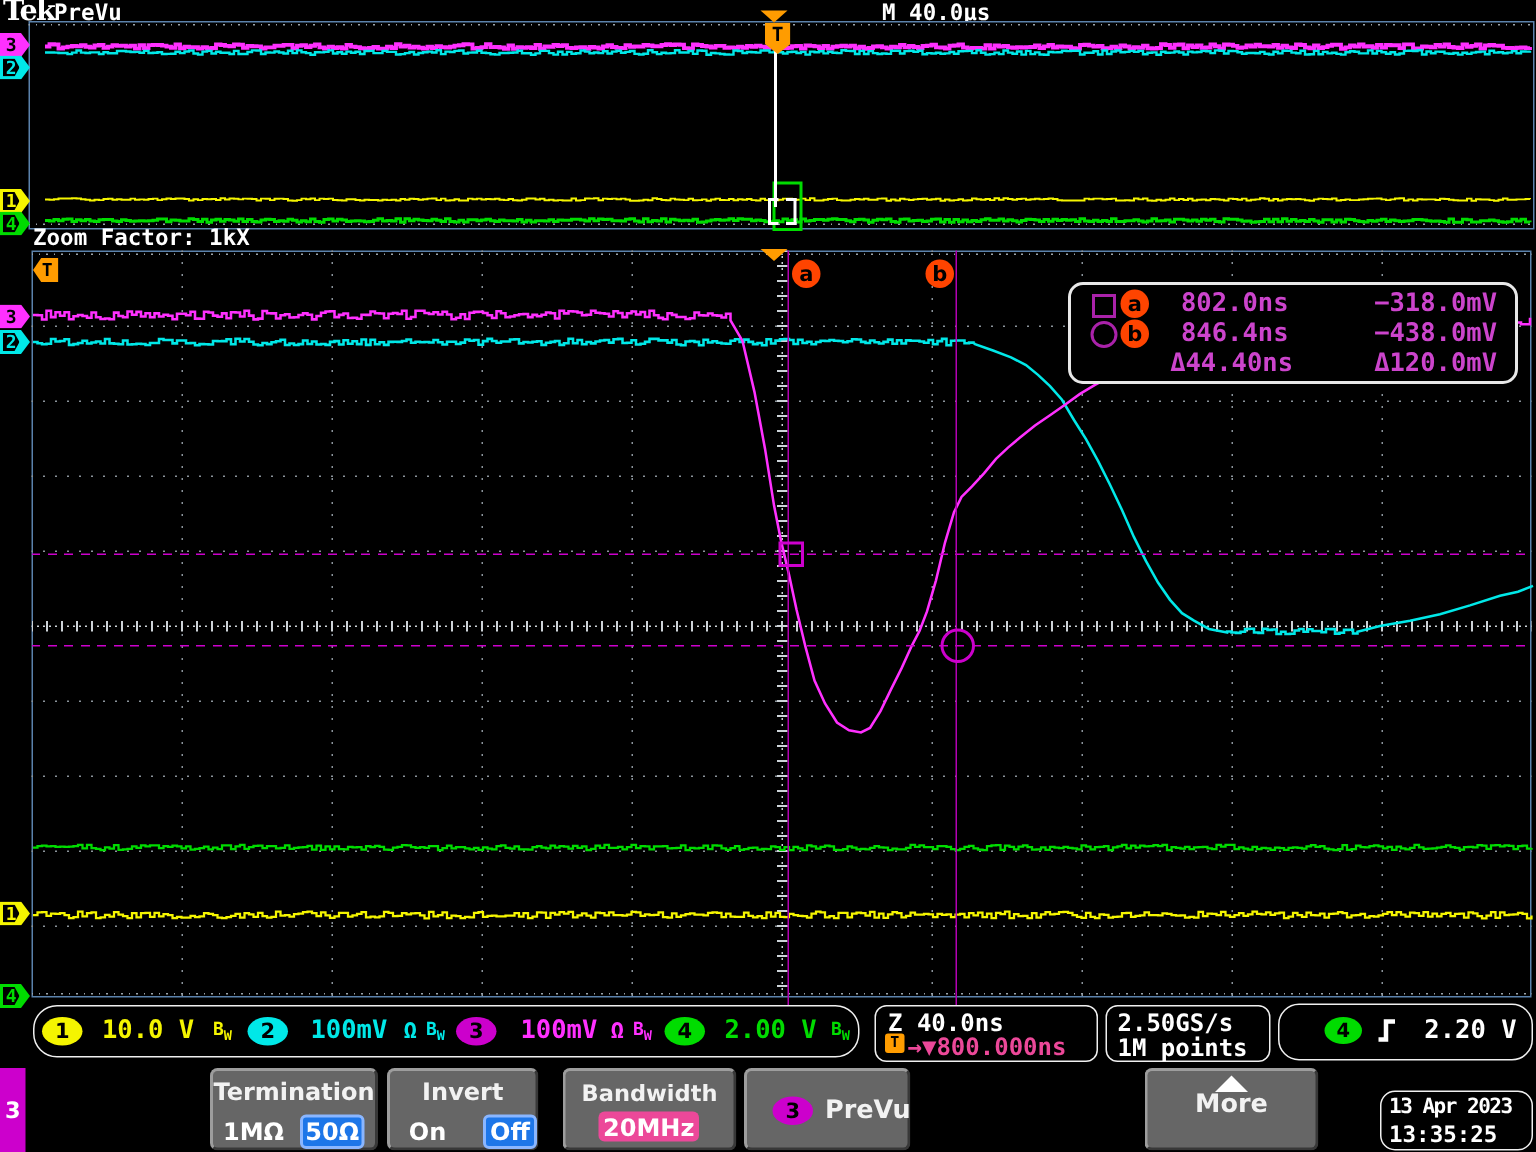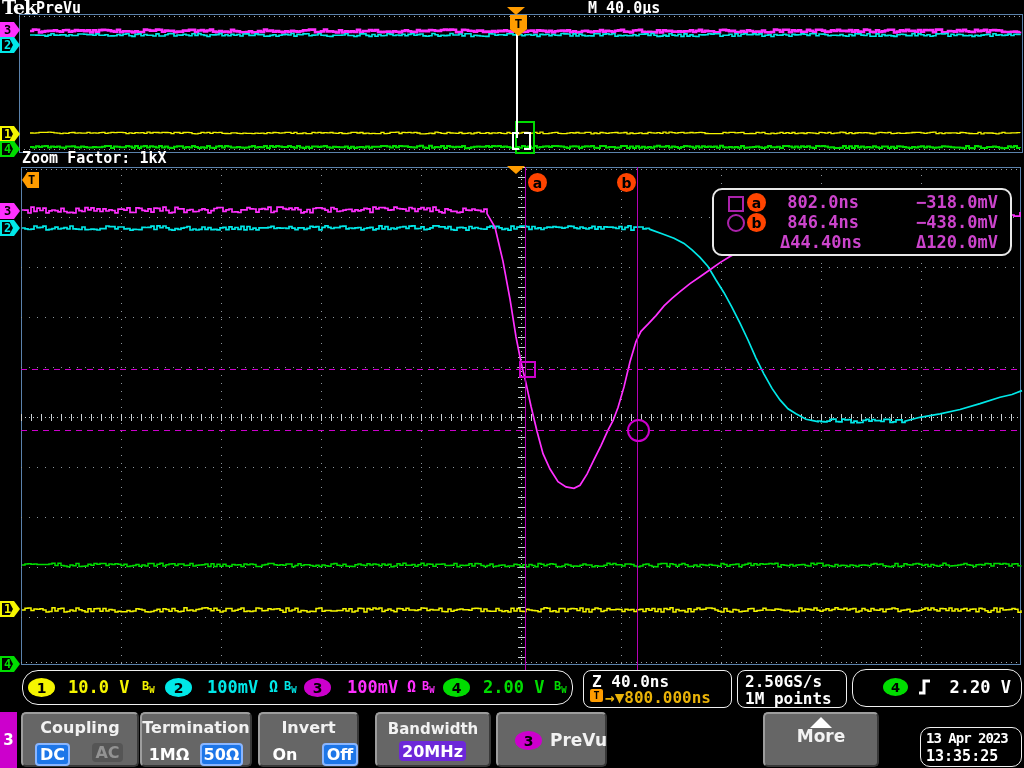--- a/index.html
+++ b/index.html
@@ -35,21 +35,21 @@
   .bw sub{font-size:9px;}
   
   .mbtn{background:#666;border:2px solid;border-color:#9d9d9d #383838 #383838 #9d9d9d;border-radius:5px;
         z-index:9;color:#f2f2f2;font-family:"DejaVu Sans",sans-serif;font-weight:bold;text-align:center;}
   .mtitle{font-size:16px;margin-top:4px;}
   .chip{position:absolute;border-radius:4px;font-size:16px;font-weight:bold;font-family:"DejaVu Sans",sans-serif;
         display:flex;align-items:center;justify-content:center;}
   .chip.sel{background:#1d76e8;color:#fff;border:2px solid #8ab6ff;}
   .chip.plain{color:#fff;}
   .chip.dis{background:#555;color:#939393;}
-  .chip.selflat{background:#6d28d9;color:#fff;}
+  .chip.selflat{background:#ec4899;color:#fff;}
   .tri-up{width:0;height:0;border-left:11px solid transparent;border-right:11px solid transparent;border-bottom:11px solid #fff;margin:3px auto 0;}
   .tri-dn{width:0;height:0;border-left:9px solid transparent;border-right:9px solid transparent;border-top:8px solid #ff9c00;z-index:6;}
   svg{position:absolute;left:0;top:0;z-index:3;pointer-events:none;}
   #gridlayer div{position:absolute;}
 </style>
 </head>
 <body>
 
 <div id="screen">
 
@@ -188,44 +188,39 @@
     <div class="abs bw" style="left:399px;top:8px;color:#ff30ff;"><span>B</span><sub>W</sub></div>
     <div class="abs oval" style="left:420px;top:7px;width:27px;height:19px;background:#00dc00;font-size:14px;">4</div>
     <div class="abs mono" style="left:460px;top:6px;color:#00dc00;font-size:17px;">2.00 V</div>
     <div class="abs bw" style="left:531px;top:8px;color:#00dc00;"><span>B</span><sub>W</sub></div>
   </div>
 
   <div class="abs rbox mono" style="left:583px;top:670px;width:147px;height:36px;border-radius:8px;">
     <div class="abs" style="left:8px;top:1px;font-size:16px;">Z 40.0ns</div>
     <div class="abs" style="left:6px;top:18px;width:13px;height:13px;background:#ff9c00;color:#000;font-size:10px;font-weight:bold;
          text-align:center;line-height:13px;border-radius:2px;">T</div>
-    <div class="abs" style="left:21px;top:17px;color:#eab308;font-size:16px;">→▼800.000ns</div>
+    <div class="abs" style="left:21px;top:17px;color:#ec4899;font-size:16px;">→▼800.000ns</div>
   </div>
 
   <div class="abs rbox mono" style="left:737px;top:670px;width:108px;height:36px;border-radius:8px;">
     <div class="abs" style="left:7px;top:1px;font-size:16px;">2.50GS/s</div>
     <div class="abs" style="left:7px;top:18px;font-size:16px;">1M points</div>
   </div>
 
   <div class="abs rbox" style="left:852px;top:669px;width:168px;height:36px;border-radius:14px;">
     <div class="abs oval" style="left:30px;top:8px;width:25px;height:18px;background:#00dc00;font-size:13px;">4</div>
     <svg class="abs" style="left:64px;top:7px;z-index:10;" width="18" height="20">
       <path d="M2 16 h5 v-12 h6" stroke="#fff" stroke-width="3" fill="none"></path>
     </svg>
     <div class="abs mono" style="right:10px;top:7px;font-size:17px;">2.20 V</div>
   </div>
 
   <div class="abs" style="left:0;top:712px;width:17px;height:56px;background:#cc00cc;color:#fff;z-index:9;
        font-weight:bold;font-size:15px;text-align:center;line-height:56px;font-family:'DejaVu Sans',sans-serif;">3</div>
 
-  <div class="abs mbtn" style="left:21px;top:712px;width:114px;height:51px;">
-    <div class="mtitle">Coupling</div>
-    <div class="chip sel" style="left:12px;top:29px;width:31px;height:19px;">DC</div>
-    <div class="chip dis" style="left:69px;top:29px;width:31px;height:19px;">AC</div>
-  </div>
 
   <div class="abs mbtn" style="left:140px;top:712px;width:108px;height:51px;">
     <div class="mtitle">Termination</div>
     <div class="chip plain" style="left:5px;top:31px;width:44px;height:19px;">1MΩ</div>
     <div class="chip sel" style="left:58px;top:29px;width:39px;height:19px;">50Ω</div>
   </div>
 
   <div class="abs mbtn" style="left:258px;top:712px;width:97px;height:51px;">
     <div class="mtitle">Invert</div>
     <div class="chip plain" style="left:10px;top:31px;width:30px;height:19px;">On</div>

